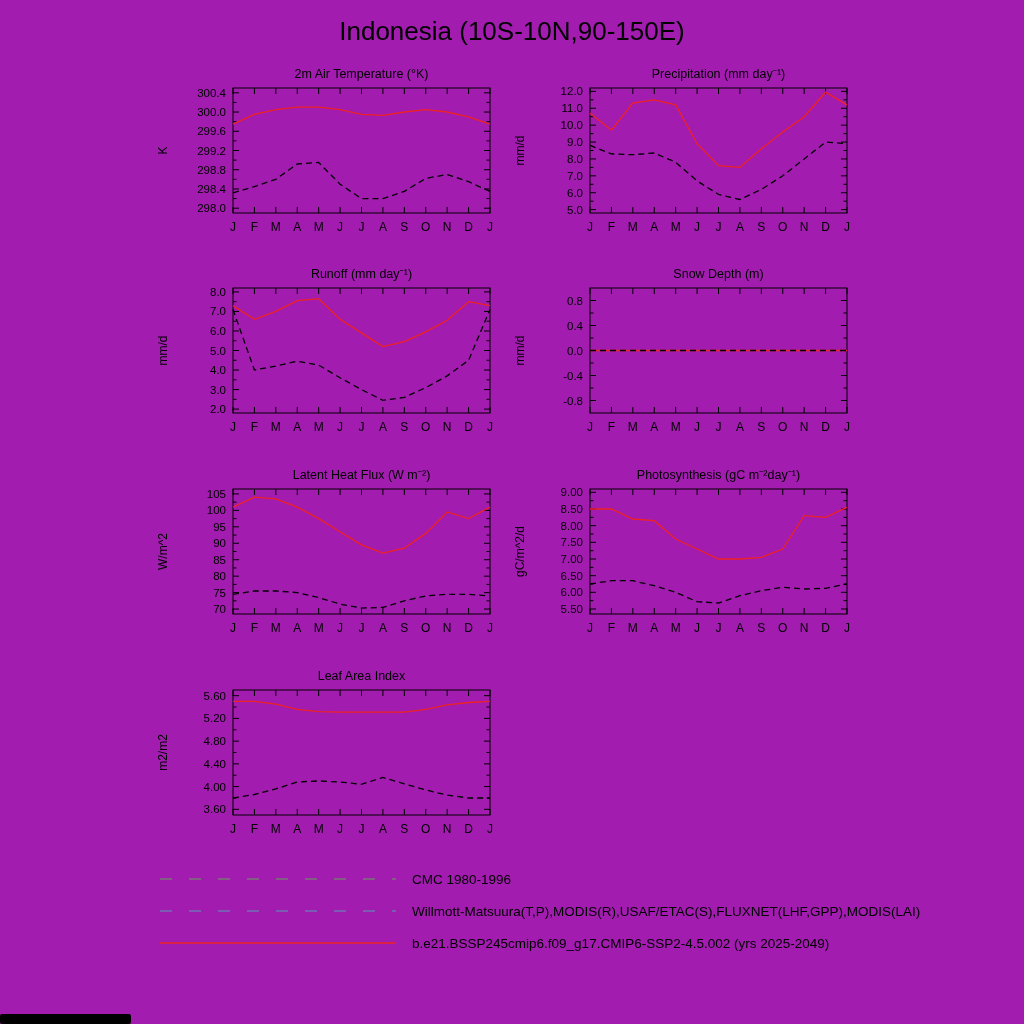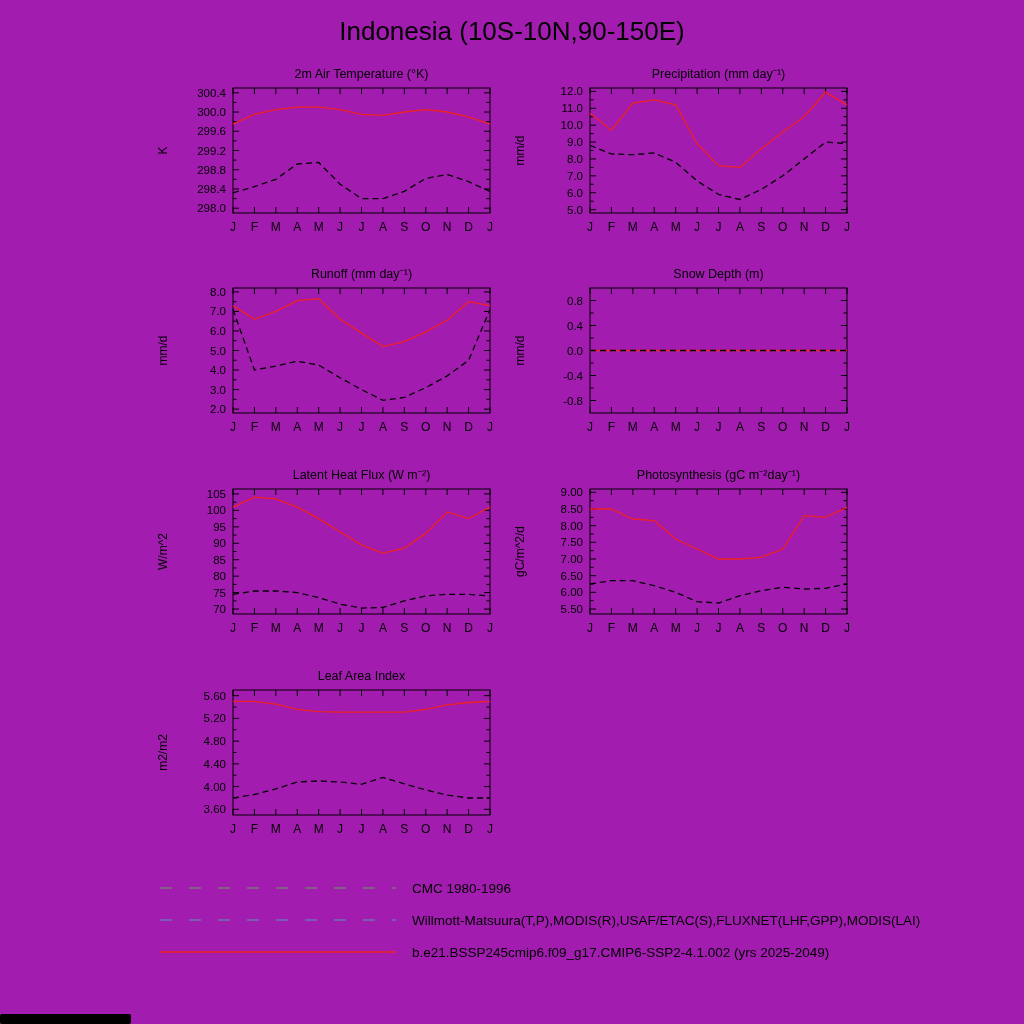--- a/index.html
+++ b/index.html
@@ -8,21 +8,21 @@
     font-family:"Liberation Sans", sans-serif;position:relative;
   }
   .page{position:relative;width:1024px;height:1024px;background:#a21caf;}
   .main-title{
     position:absolute;top:16px;left:0;width:100%;text-align:center;
     font-size:26px;color:#000;
   }
   svg.chart{position:absolute;overflow:visible;}
   svg text{font-family:"Liberation Sans", sans-serif;fill:#000;stroke:none;}
   #legend{position:absolute;left:158px;top:872px;}
-  .legend-row{display:flex;align-items:center;height:32px;}
+  .legend-row{display:flex;height:32px;}
   .legend-row svg{width:240px;height:14px;flex:0 0 auto;}
   .legend-label{margin-left:14px;font-size:13.5px;color:#000;white-space:nowrap;}
   .corner-bar{position:absolute;left:0;top:1014px;width:131px;height:10px;background:#000;border-radius:2px;}
 </style>
 </head>
 <body>
 
 <div class="page">
 
   <div class="main-title">Indonesia (10S-10N,90-150E)</div>
@@ -607,19 +607,19 @@
     <div class="legend-row">
       <svg viewBox="0 0 240 14">
         <line x1="2" y1="7" x2="238" y2="7" stroke-width="1.3" stroke="#7070b8" stroke-dasharray="12 17"></line>
       </svg>
       <span class="legend-label">Willmott-Matsuura(T,P),MODIS(R),USAF/ETAC(S),FLUXNET(LHF,GPP),MODIS(LAI)</span>
     </div>
     <div class="legend-row">
       <svg viewBox="0 0 240 14">
         <line x1="2" y1="7" x2="238" y2="7" stroke-width="1.3" stroke="#ee2222" stroke-dasharray="none"></line>
       </svg>
-      <span class="legend-label">b.e21.BSSP245cmip6.f09_g17.CMIP6-SSP2-4.1.002 (yrs 2025-2049)</span>
+      <span class="legend-label">b.e21.BSSP245cmip6.f09_g17.CMIP6-SSP2-4.5.002 (yrs 2025-2049)</span>
     </div>
   </div>
 
   <div class="corner-bar"></div>
 
 </div>
 
 </body></html>

